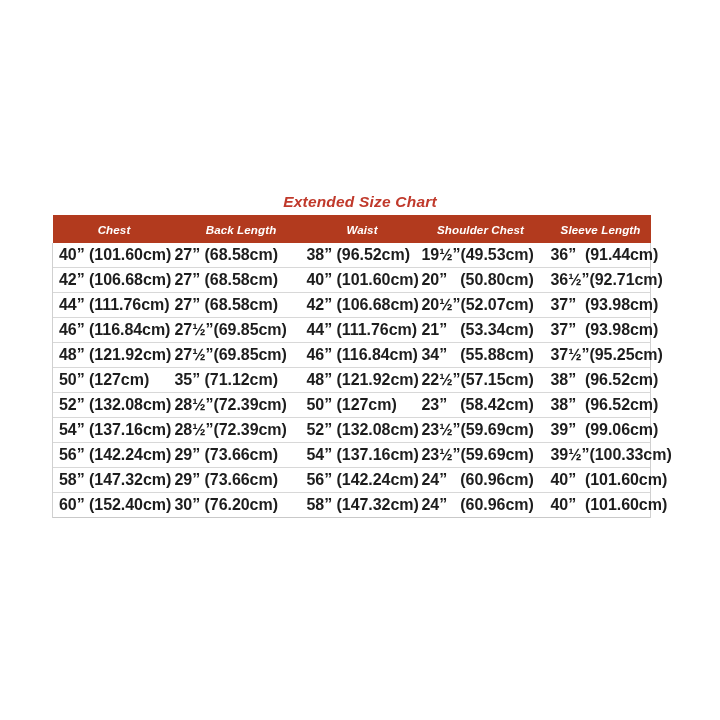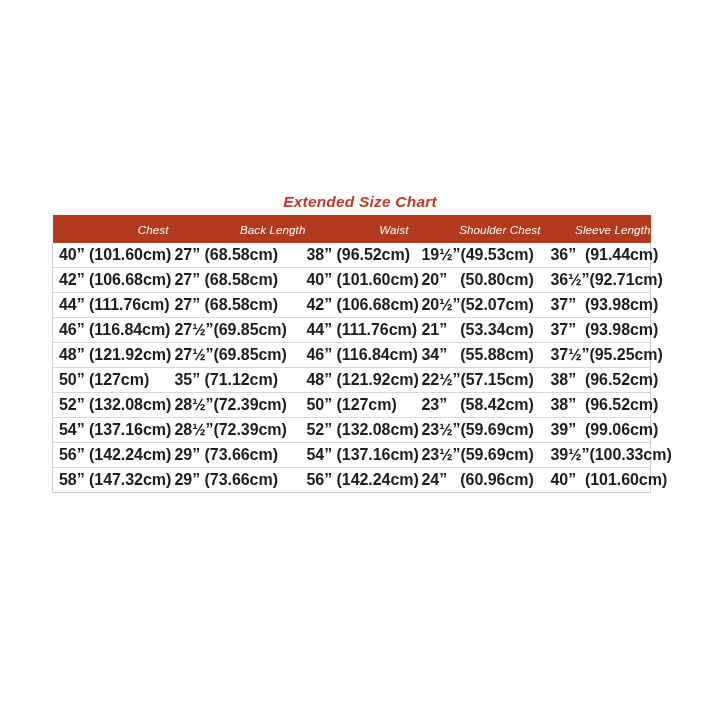--- a/index.html
+++ b/index.html
@@ -50,23 +50,23 @@
     table-layout: fixed;
   }
 
   
   table.size-table thead tr {
     background: #b23a1e;
   }
   table.size-table thead th {
     color: #ffffff;
     font-size: 11.6px;
-    font-weight: normal;
+    font-weight: bold;
     font-style: italic;
-    text-align: right;
+    text-align: center;
     padding: 5px 0 5px 0;
     height: 18px;
     letter-spacing: 0.1px;
     white-space: nowrap;
   }
 
   
   table.size-table tbody tr {
     border-bottom: 1px solid #d8d8d8;
   }
@@ -196,17 +196,24 @@
             <td class="col-3 pad-shoulder">23½”(59.69cm)</td>
             <td class="col-4 pad-sleeve">39½”(100.33cm)</td>
           </tr>
           <tr>
             <td class="col-0 pad-chest">58” (147.32cm)</td>
             <td class="col-1 pad-back">29” (73.66cm)</td>
             <td class="col-2 pad-waist">56” (142.24cm)</td>
             <td class="col-3 pad-shoulder">24”   (60.96cm)</td>
             <td class="col-4 pad-sleeve">40”  (101.60cm)</td>
           </tr>
+          <tr>
+            <td class="col-0 pad-chest">60” (152.40cm)</td>
+            <td class="col-1 pad-back">30” (76.20cm)</td>
+            <td class="col-2 pad-waist">58” (147.32cm)</td>
+            <td class="col-3 pad-shoulder">24”   (60.96cm)</td>
+            <td class="col-4 pad-sleeve">40”  (101.60cm)</td>
+          </tr>
         </tbody>
     </table>
   </div>
 
 </div>
 
 </body></html>

